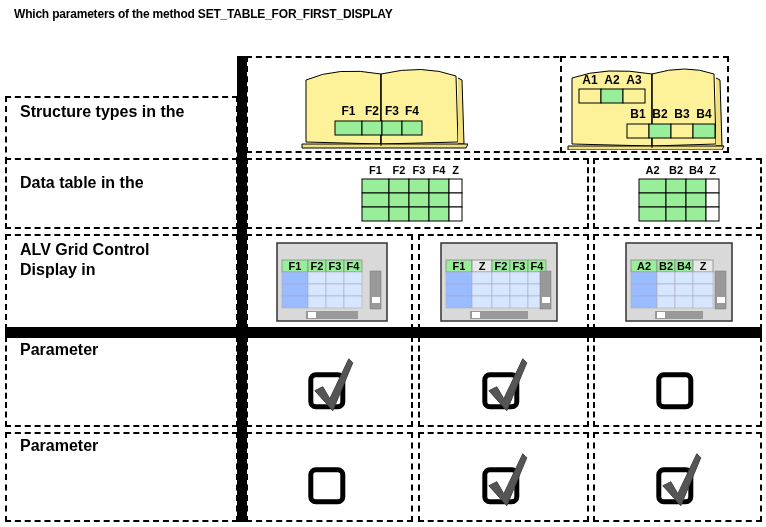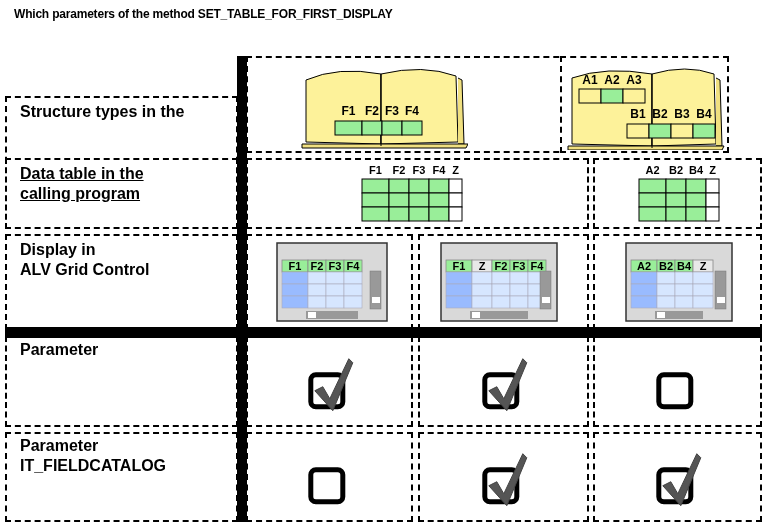--- a/index.html
+++ b/index.html
@@ -63,23 +63,22 @@
         <text x="94" y="58" font-size="12" text-anchor="middle">B2</text>
         <rect x="105" y="64" width="22" height="14" fill="#fdf29a" stroke="#000" stroke-width="1"></rect>
         <text x="116" y="58" font-size="12" text-anchor="middle">B3</text>
         <rect x="127" y="64" width="22" height="14" fill="#99ee99" stroke="#000" stroke-width="1"></rect>
         <text x="138" y="58" font-size="12" text-anchor="middle">B4</text>
       </g>
   </svg>
 </div>
 
 <div class="cell" style="left:5px;top:158px;width:233px;height:71px;">
-  <div class="label" style="top:4px;text-decoration:underline;">
+  <div class="label" style="top:13px;">
     <div>Data table in the</div>
-    <div>calling program</div>
   </div>
 </div>
 <div class="cell" style="left:246px;top:158px;width:343px;height:71px;">
   <svg class="abs" style="left:110px;top:0px;" width="120" height="66">
       <g id="dt1">
         <text x="17.5" y="14" font-size="11" text-anchor="middle">F1</text>
         <rect x="4" y="19" width="27" height="14" fill="#99ee99" stroke="#000" stroke-width="1"></rect>
         <rect x="4" y="33" width="27" height="14" fill="#99ee99" stroke="#000" stroke-width="1"></rect>
         <rect x="4" y="47" width="27" height="14" fill="#99ee99" stroke="#000" stroke-width="1"></rect>
         <text x="41" y="14" font-size="11" text-anchor="middle">F2</text>
@@ -119,22 +118,22 @@
         <text x="77.5" y="14" font-size="11" text-anchor="middle">Z</text>
         <rect x="71" y="19" width="13" height="14" fill="#fff" stroke="#000" stroke-width="1"></rect>
         <rect x="71" y="33" width="13" height="14" fill="#fff" stroke="#000" stroke-width="1"></rect>
         <rect x="71" y="47" width="13" height="14" fill="#fff" stroke="#000" stroke-width="1"></rect>
       </g>
     </svg>
 </div>
 
 <div class="cell" style="left:5px;top:234px;width:233px;height:96px;">
   <div class="label" style="top:4px;">
+    <div>ALV Grid Control</div>
     <div>Display in</div>
-    <div>ALV Grid Control</div>
   </div>
 </div>
 <div class="cell" style="left:246px;top:234px;width:167px;height:96px;">
   <svg class="abs" style="left:28px;top:6px;" width="120" height="84">
       <g id="alv1">
         <rect x="1" y="1" width="110" height="78" fill="#d9d9d9" stroke="#333" stroke-width="1.5"></rect>
         <rect x="6" y="18" width="26" height="12" fill="#99ee99" stroke="#888" stroke-width="0.8"></rect>
         <text x="19" y="28" font-size="11" text-anchor="middle">F1</text>
         <rect x="6" y="30" width="26" height="12" fill="#99bbff" stroke="#aab" stroke-width="0.6"></rect>
         <rect x="6" y="42" width="26" height="12" fill="#99bbff" stroke="#aab" stroke-width="0.6"></rect>
@@ -242,21 +241,20 @@
         <rect x="6" y="20" width="32" height="32" rx="5" fill="#fff" stroke="#000" stroke-width="5"></rect>
         <path d="M10 36 L18 32 L25 44 L44 4 L48 8 L28 56 Z" fill="#555555" stroke="#444" stroke-width="1"></path>
       </svg></span></div>
 <div class="cell" style="left:593px;top:336px;width:169px;height:91px;"><span class="cb"><svg width="60" height="62" style="position: absolute; left: 50%; top: 50%; transform: translate(-42%, -44%);">
         <rect x="6" y="20" width="32" height="32" rx="5" fill="#fff" stroke="#000" stroke-width="5"></rect>
       </svg></span></div>
 
 <div class="cell" style="left:5px;top:432px;width:233px;height:90px;">
   <div class="label" style="top:2px;">
     <div>Parameter</div>
-    <div>IT_FIELDCATALOG</div>
   </div>
 </div>
 <div class="cell" style="left:246px;top:432px;width:167px;height:90px;"><span class="cb"><svg width="60" height="62" style="position: absolute; left: 50%; top: 50%; transform: translate(-42%, -44%);">
         <rect x="6" y="20" width="32" height="32" rx="5" fill="#fff" stroke="#000" stroke-width="5"></rect>
       </svg></span></div>
 <div class="cell" style="left:418px;top:432px;width:171px;height:90px;"><span class="cb"><svg width="60" height="62" style="position: absolute; left: 50%; top: 50%; transform: translate(-42%, -44%);">
         <rect x="6" y="20" width="32" height="32" rx="5" fill="#fff" stroke="#000" stroke-width="5"></rect>
         <path d="M10 36 L18 32 L25 44 L44 4 L48 8 L28 56 Z" fill="#555555" stroke="#444" stroke-width="1"></path>
       </svg></span></div>
 <div class="cell" style="left:593px;top:432px;width:169px;height:90px;"><span class="cb"><svg width="60" height="62" style="position: absolute; left: 50%; top: 50%; transform: translate(-42%, -44%);">

